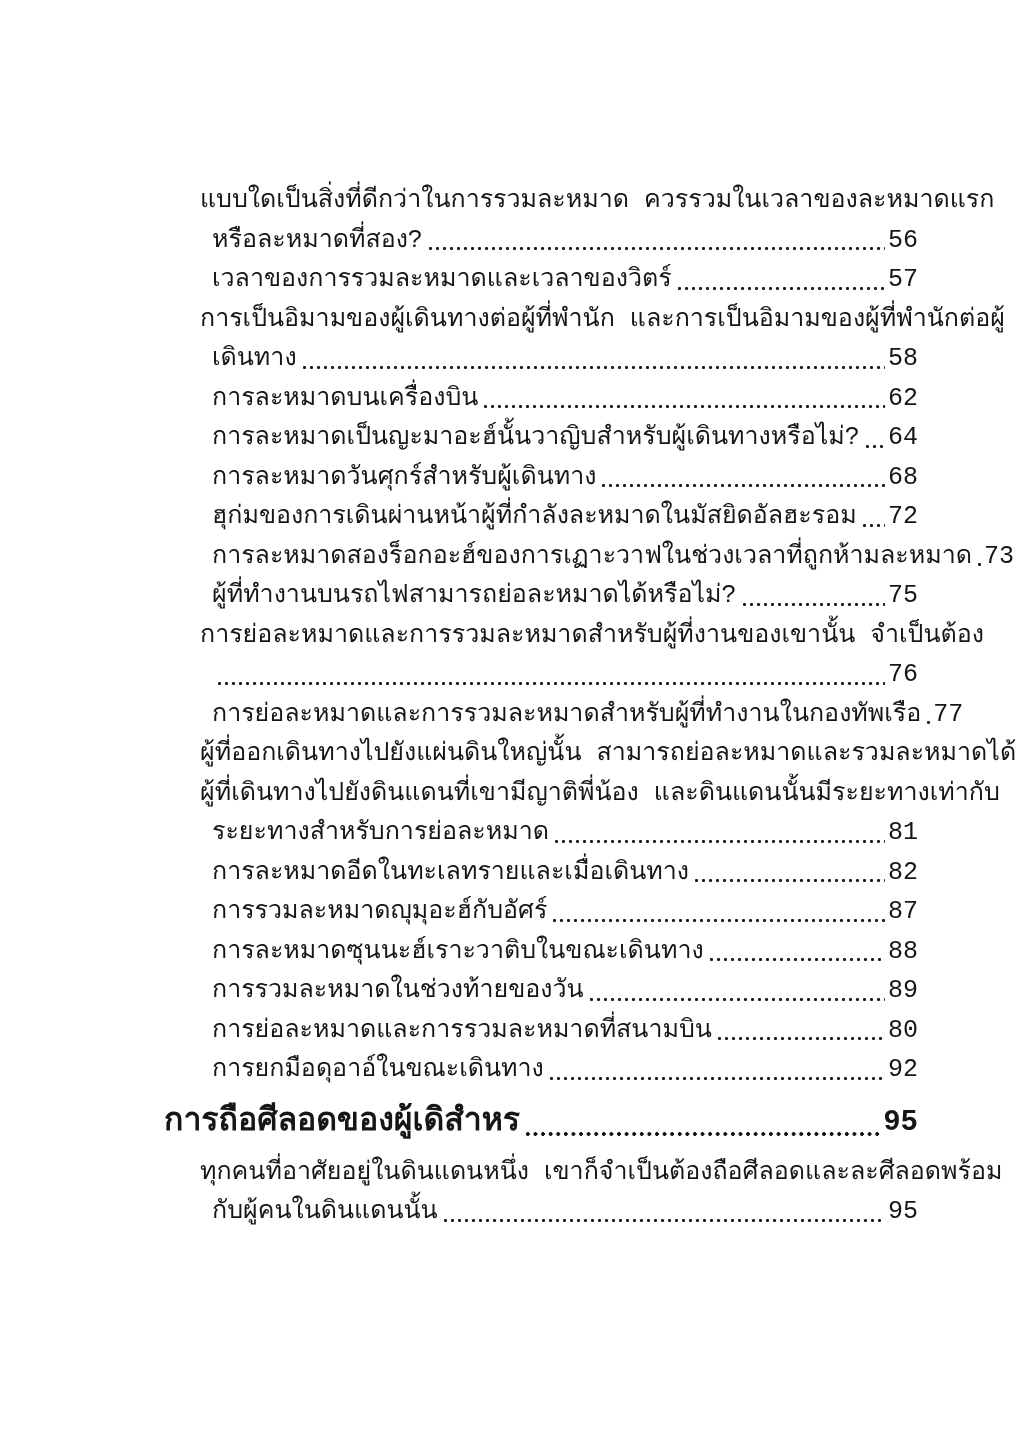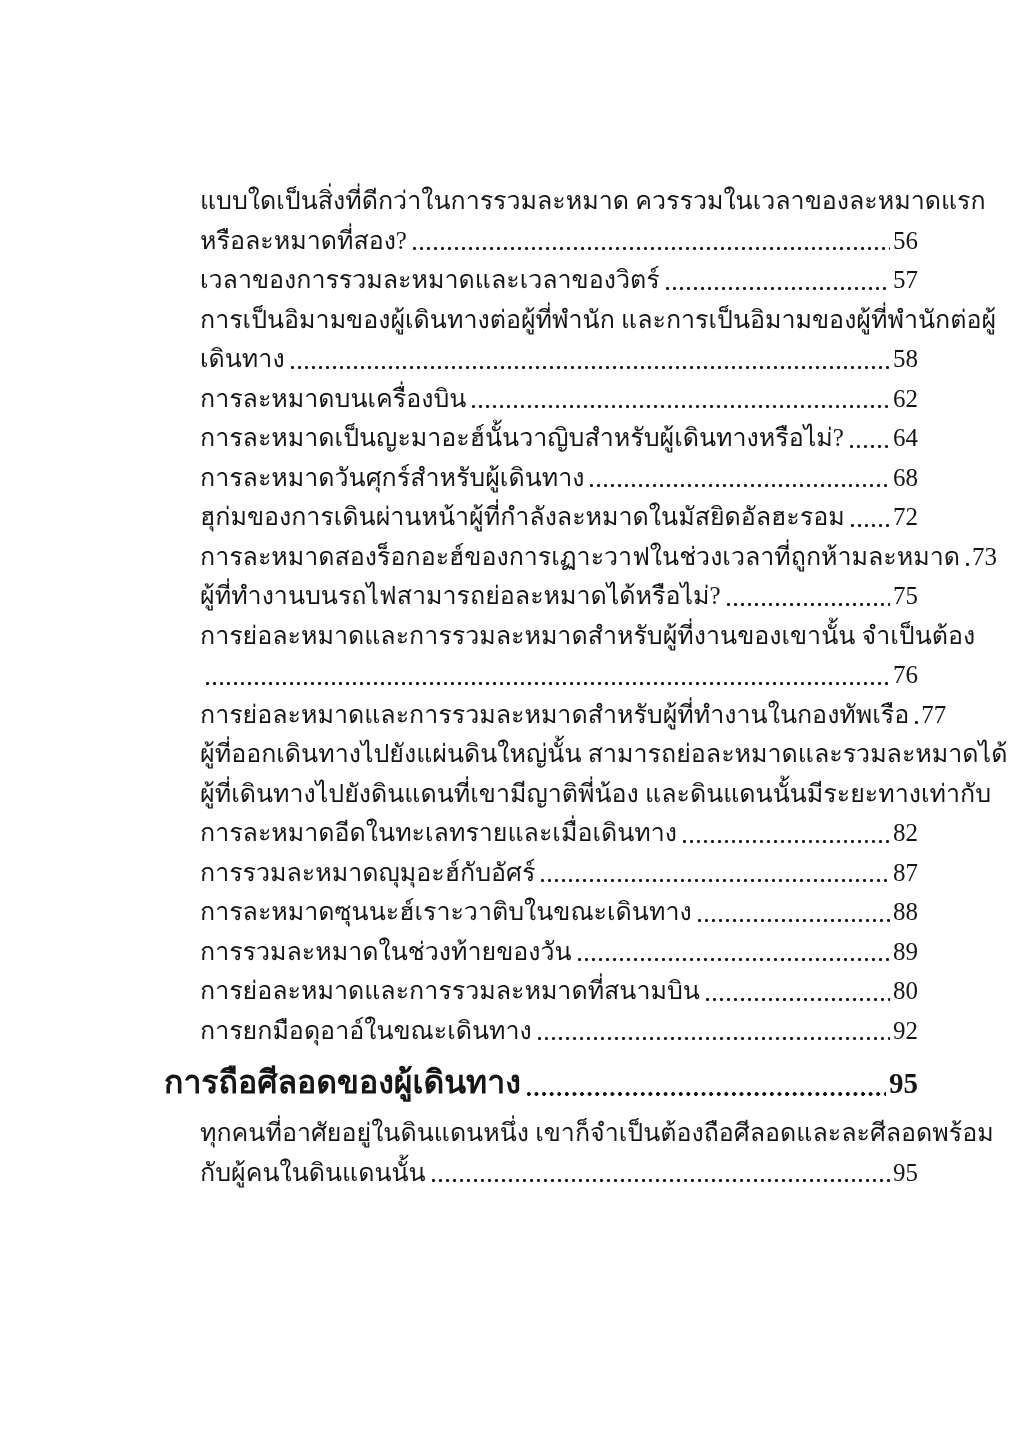--- a/index.html
+++ b/index.html
@@ -7,37 +7,38 @@
     padding: 0;
     background: #ffffff;
   }
   .page {
     position: relative;
     width: 1024px;
     height: 1406px;
     box-sizing: border-box;
     background: #ffffff;
     color: #161616;
-    font-family: Liberation Serif, serif;
+    font-family: Liberation Mono, monospace;
     padding: 181px 106px 0 200px;
     overflow: hidden;
   }
   .toc {
     width: 100%;
   }
   .entry {
     font-size: 25px;
     line-height: 39.5px;
   }
   .entry .l1 {
     white-space: nowrap;
   }
   .row {
     display: flex;
     align-items: flex-start;
+    margin-left: 12px;
   }
   .row .t {
     white-space: nowrap;
     flex: 0 0 auto;
   }
   .dots {
     flex: 1 1 auto;
     min-width: 12px;
     align-self: stretch;
     position: relative;
@@ -179,20 +180,25 @@
         <span class="pg">77</span>
       </div>
     </div>
 
     <div class="entry">
       <div class="l1">ผู้ที่ออกเดินทางไปยังแผ่นดินใหญ่นั้น สามารถย่อละหมาดและรวมละหมาดได้</div>
     </div>
 
     <div class="entry">
       <div class="l1">ผู้ที่เดินทางไปยังดินแดนที่เขามีญาติพี่น้อง และดินแดนนั้นมีระยะทางเท่ากับ</div>
+      <div class="row">
+        <span class="t">ระยะทางสำหรับการย่อละหมาด</span>
+        <span class="dots"></span>
+        <span class="pg">81</span>
+      </div>
     </div>
 
     <div class="entry">
       <div class="row">
         <span class="t">การละหมาดอีดในทะเลทรายและเมื่อเดินทาง</span>
         <span class="dots"></span>
         <span class="pg">82</span>
       </div>
     </div>
 
@@ -231,21 +237,21 @@
 
     <div class="entry">
       <div class="row">
         <span class="t">การยกมือดุอาอ์ในขณะเดินทาง</span>
         <span class="dots"></span>
         <span class="pg">92</span>
       </div>
     </div>
 
     <div class="section-heading">
-      <span class="t">การถือศีลอดของผู้เดินทาง</span>
+      <span class="t">การถือศีลอดของผู้เดิสำหร</span>
       <span class="dots"></span>
       <span class="pg">95</span>
     </div>
 
     <div class="sub-entries">
       <div class="entry">
         <div class="l1">ทุกคนที่อาศัยอยู่ในดินแดนหนึ่ง เขาก็จำเป็นต้องถือศีลอดและละศีลอดพร้อม</div>
         <div class="row">
           <span class="t">กับผู้คนในดินแดนนั้น</span>
           <span class="dots"></span>

